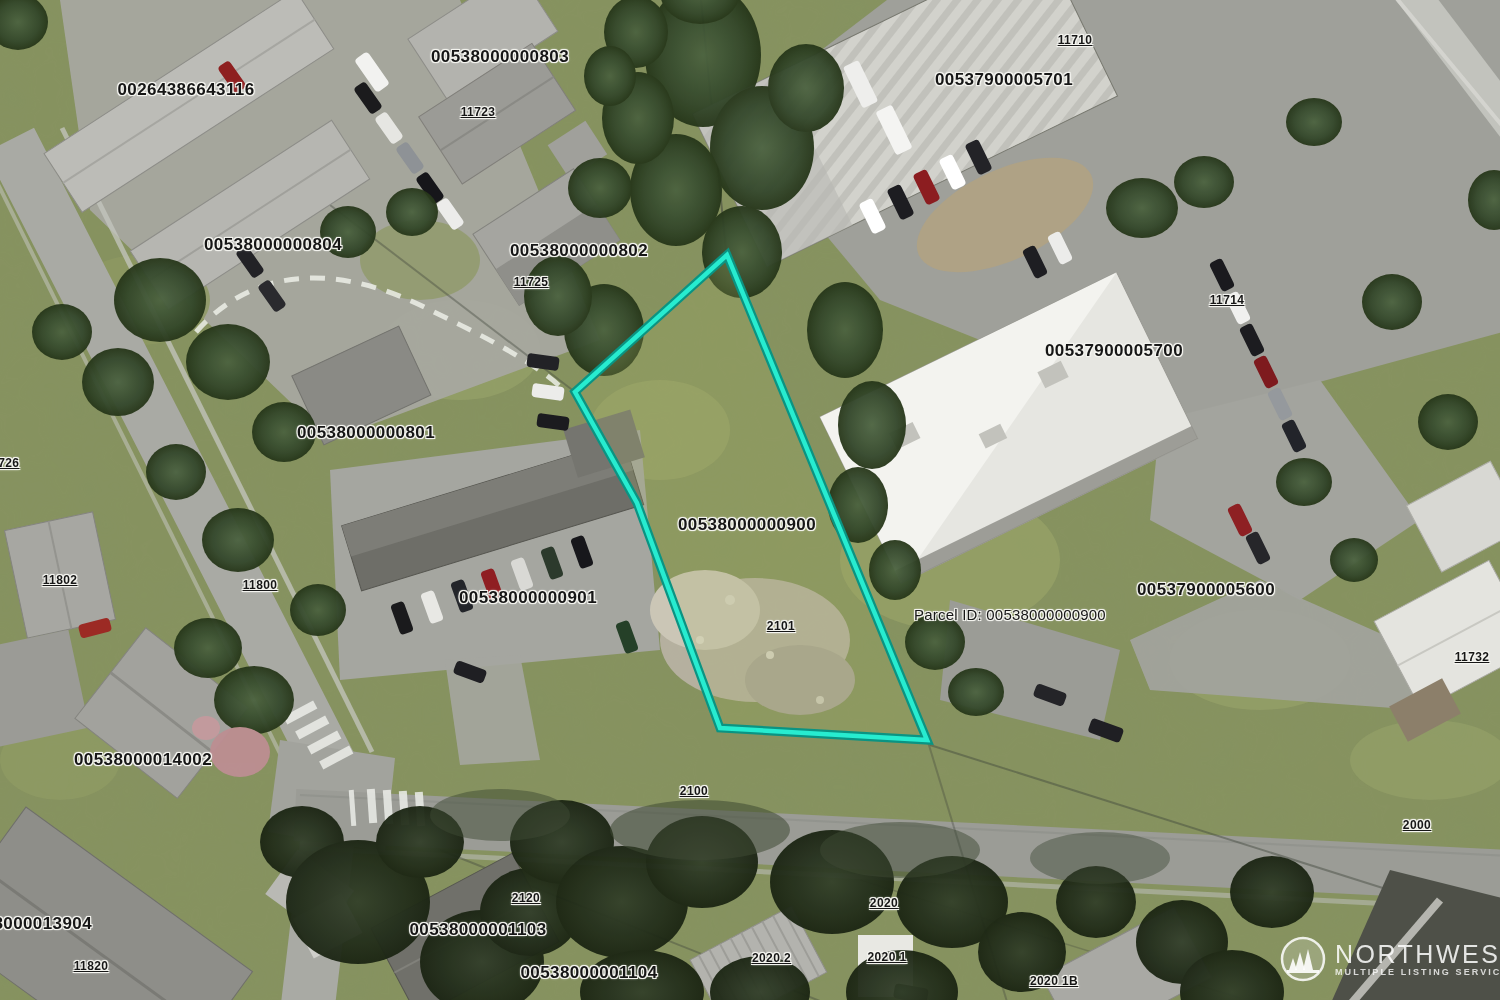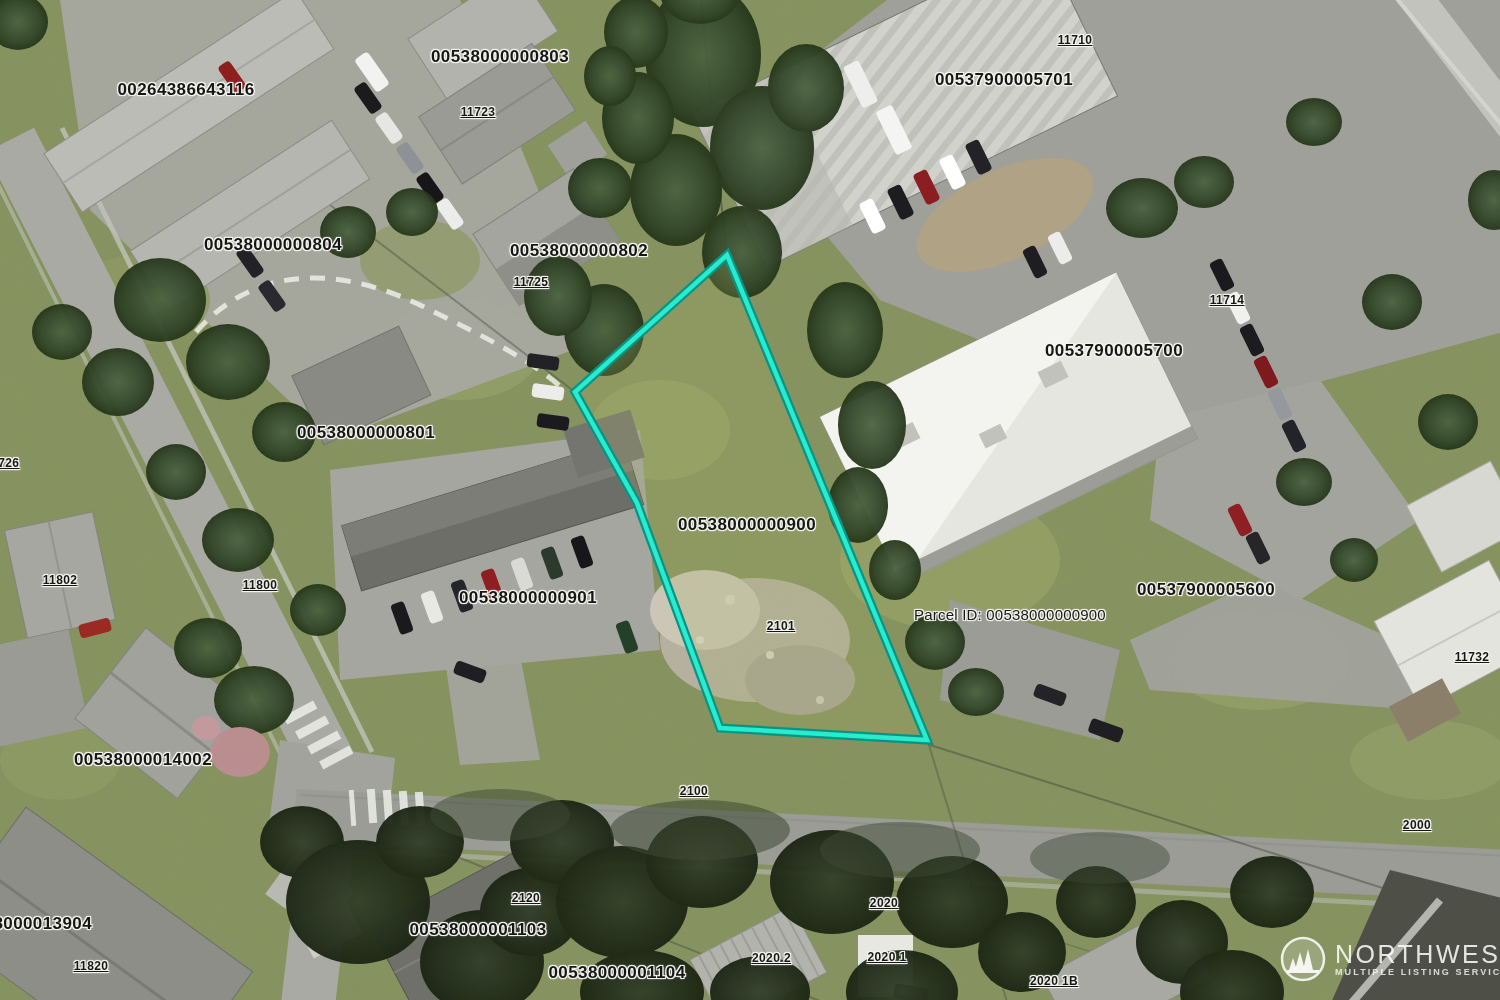--- a/index.html
+++ b/index.html
@@ -347,21 +347,21 @@
     <div class="map-label address" style="left: 60px; top: 580px;">11802</div>
     <div class="map-label address" style="left: 212px; top: 585px; margin-left: 48px;">11800</div>
     <div class="map-label parcel" style="left: 528px; top: 598px;">00538000000901</div>
     <div class="map-label parcel" style="left: 143px; top: 760px;">00538000014002</div>
     <div class="map-label address" style="left: 694px; top: 791px;">2100</div>
     <div class="map-label address" style="left: 1417px; top: 825px;">2000</div>
     <div class="map-label parcel" style="left: 23px; top: 924px;">00538000013904</div>
     <div class="map-label address" style="left: 91px; top: 966px;">11820</div>
     <div class="map-label address" style="left: 526px; top: 898px;">2120</div>
     <div class="map-label parcel" style="left: 478px; top: 930px;">00538000001103</div>
-    <div class="map-label parcel" style="left: 617px; top: 973px;">00538000001104</div>
+    <div class="map-label parcel" style="left: 589px; top: 973px;">00538000001104</div>
     <div class="map-label address" style="left: 884px; top: 903px;">2020</div>
     <div class="map-label address" style="left: 887px; top: 957px;">2020 1</div>
     <div class="map-label address" style="left: 751px; top: 958px; padding-left: 41px;">2020 2</div>
     <div class="map-label address" style="left: 1054px; top: 981px;">2020 1B</div>
   </div>
 
 <div id="watermark">
   <svg width="46" height="46" viewBox="-23 -23 46 46">
     <circle r="21" fill="rgba(255,255,255,0.18)" stroke="rgba(255,255,255,0.85)" stroke-width="2.5"></circle>
     <g fill="rgba(255,255,255,0.9)">

